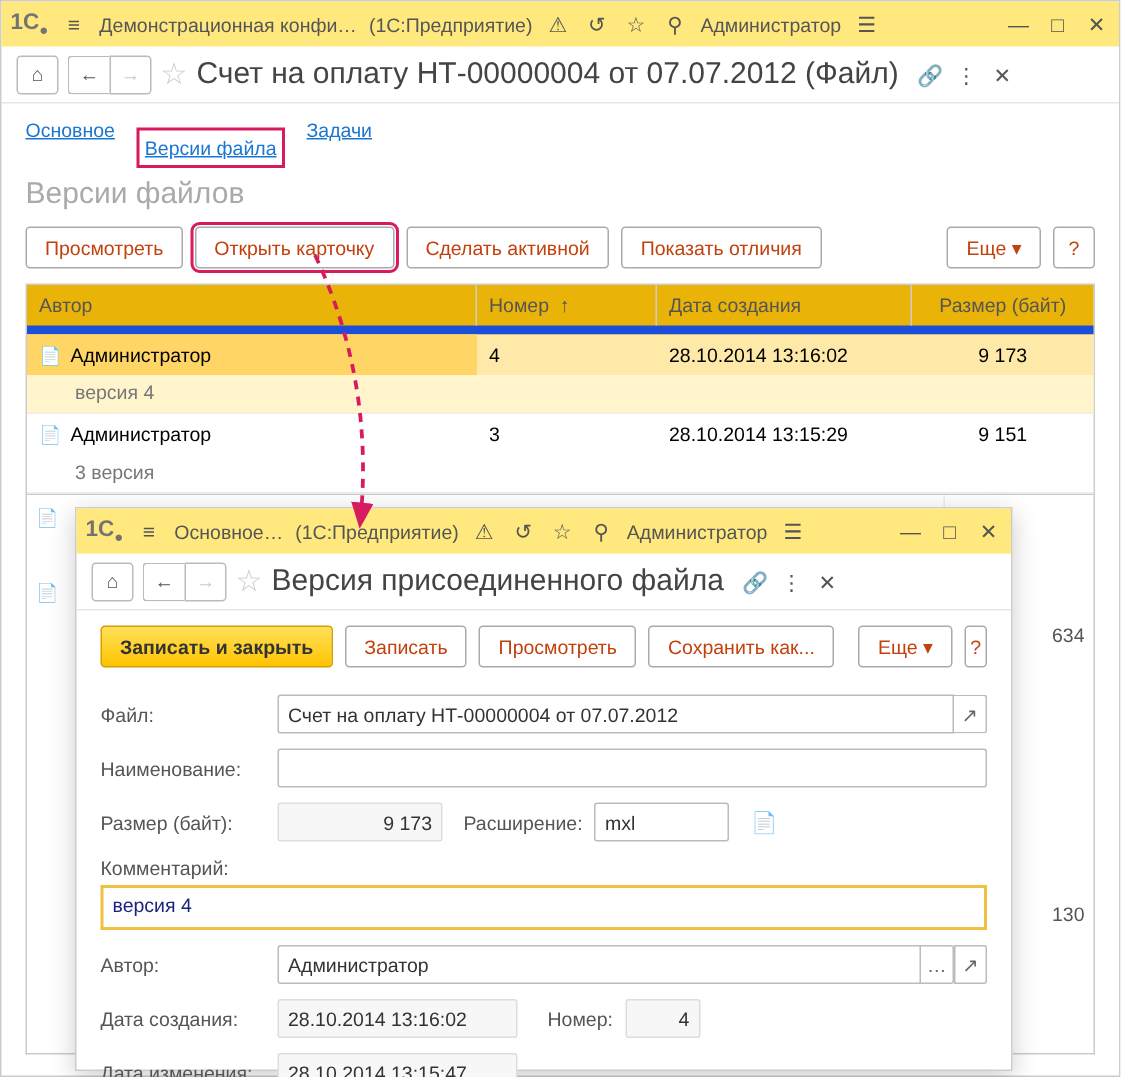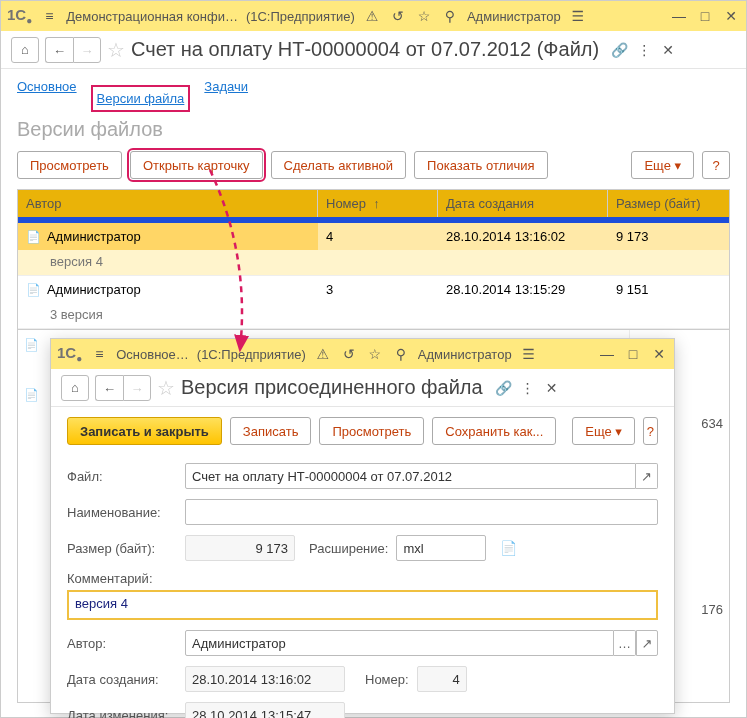--- a/index.html
+++ b/index.html
@@ -38,21 +38,21 @@
 
   .grid { border: 1px solid #ccc; margin: 0 16px; }
   .grow { display: flex; }
   .gcell { padding: 6px 8px; overflow: hidden; white-space: nowrap; }
   .ghead { background: #eab308; border-bottom: 6px solid #1d4ed8; }
   .ghead .gcell { border-right: 1px solid #ccc; color: #555; position:relative; }
   .ghead .gcell:last-child { border-right: none; }
   .c-auth { width: 300px; display:flex; align-items:center; gap:6px; }
   .c-num  { width: 120px; text-align: left; }
   .c-date { width: 170px; }
-  .c-size { flex: 1; text-align: left; }
+  .c-size { flex: 1; text-align: center; }
   .bodyrow { border-bottom: 1px solid #eee; }
   .bodyrow.sel { background: #ffe9a8; }
   .bodyrow.sel .c-auth { background: #ffd666; }
   .subline { padding: 4px 8px 6px 32px; color: #777; }
   .bodyrow.sel .subline { background: #fff4cc; }
   .fic { color:#777; font-size:12px; }
 
   .gridspace { flex:1; margin: 0 16px; border:1px solid #ccc; border-top:none; position:relative; }
   .ghostcell { position:absolute; right:0; top:0; bottom:0; border-left:1px solid #eee; display:flex; flex-direction:column; justify-content:space-around; padding:0 6px; color:#555; text-align:right; width:100px; }
   .ghosticon { position:absolute; left:6px; display:flex; gap:4px; color:#777; font-size:12px; }
@@ -154,21 +154,21 @@
         <div class="gcell c-size">9 151</div>
       </div>
       <div class="subline">3 версия</div>
     </div>
   </div>
   <div class="gridspace">
      <div class="ghosticon" style="top:8px;">📄</div>
      <div class="ghosticon" style="top:58px;">📄</div>
      <div class="ghostcell">
        <span>634</span>
-       <span>176</span>
+       <span>130</span>
      </div>
   </div>
   <div style="height:14px"></div>
 </div>
 
 <svg class="arrow">
   <defs>
       <marker id="ah" markerWidth="10" markerHeight="10" refX="6" refY="3" orient="auto">
         <path d="M0,0 L7,3 L0,6 Z" fill="#d81b60"></path>
       </marker>

